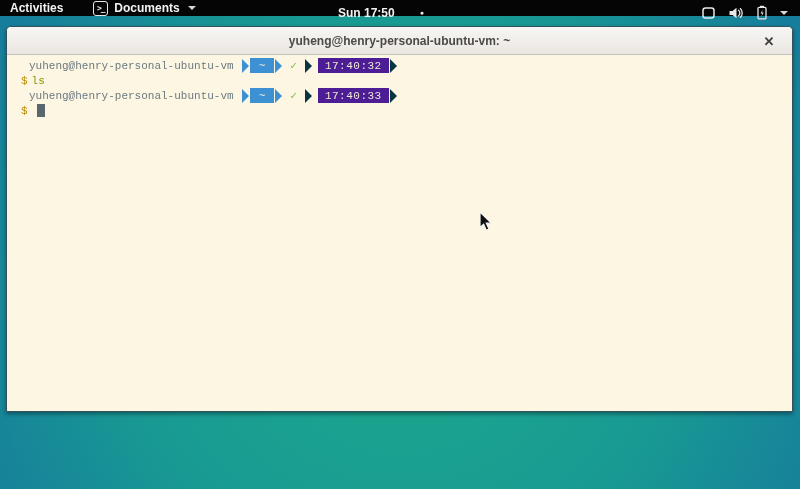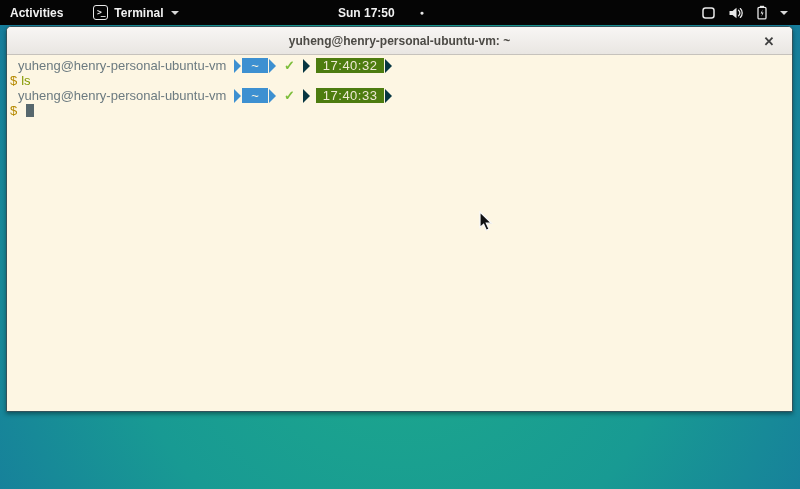--- a/index.html
+++ b/index.html
@@ -5,21 +5,21 @@
   * { margin:0; padding:0; box-sizing:border-box; }
   html,body { width:800px; height:489px; overflow:hidden; }
   body { position:relative; font-family:"Liberation Sans", sans-serif; }
 
   
   .desktop { position:absolute; inset:0;
     background: radial-gradient(circle 620px at 400px 290px, #1daa8b 0%, #189a93 45%, #1568a2 100%);
   }
 
   
-  .top-bar { position:absolute; top:0; left:0; right:0; height:25px; background:#050505;
+  .top-bar { position:absolute; top:0; left:0; right:0; height:16px; background:#050505;
     color:#f2f2f2; font-size:12px; font-weight:bold; display:flex; align-items:center; z-index:5; }
   .activities { padding:0 10px; height:100%; display:flex; align-items:center; cursor:pointer; }
   .app-menu { margin-left:14px; display:flex; align-items:center; gap:6px; height:100%; padding:0 6px; cursor:pointer; }
   .app-icon { width:15px; height:15px; border:1px solid #e8e8e8; border-radius:3px;
     font-family:"DejaVu Sans Mono", monospace; font-size:8px; font-weight:bold; line-height:13px;
     text-align:center; letter-spacing:-1px; }
   .menu-caret { width:0; height:0; border-left:4px solid transparent; border-right:4px solid transparent;
     border-top:4px solid #d8d8d8; margin-left:2px; }
   .clock-area { position:absolute; left:338px; top:0; height:25px; display:flex; align-items:center; gap:25px; cursor:pointer; }
   .notif-dot { font-size:7px; line-height:25px; color:#e8e8e8; }
@@ -33,50 +33,50 @@
     border:1px solid #32535c; border-radius:5px 5px 0 0; display:flex; flex-direction:column;
     box-shadow:0 2px 4px rgba(0,20,25,.45); background:#FDF6E3; }
   .titlebar { height:28px; flex:0 0 28px; background:linear-gradient(#f8f6f4, #e9e6e2);
     border-bottom:1px solid #c6c2bc; border-radius:4px 4px 0 0; position:relative;
     display:flex; align-items:center; justify-content:center;
     font-size:12px; font-weight:bold; color:#4c4a45; }
   .close-btn { position:absolute; right:12px; top:0; height:28px; width:22px; display:flex;
     align-items:center; justify-content:center; color:#3e3e3e; font-size:13px; font-weight:bold; cursor:pointer; }
 
   
-  .term-body { flex:1; background:#FDF6E3; padding:3px 0 0 3px;
-    font-family:Liberation Sans, sans-serif; font-size:13px; color:#657B83; overflow:hidden; }
+  .term-body { flex:1; background:#FDF6E3; padding:3px 0 0 14px;
+    font-family:Liberation Mono, monospace; font-size:11px; color:#657B83; overflow:hidden; }
   .term-line { display:flex; align-items:center; height:15px; white-space:pre; }
   .prompt-user { padding-left:8px; color:#6b7a80; }
   .pl-tri { width:0; height:0; border-top:7px solid transparent; border-bottom:7px solid transparent; }
   .pl-tri.blue { border-left:7px solid #3d90d1; margin-left:6px; }
   .pl-tri.blue.lead { margin-left:8px; }
   .pl-tri.dark { border-left:7px solid #073642; margin-left:2px; }
   .pl-body { height:15px; display:flex; align-items:center; margin-left:1px; }
   .pl-body.blue { background:#3d90d1; color:#fdf6e3; padding:0 9px; }
-  .pl-body.dark { background:#4d7c0f; color:#eee8d5; padding:0 7px; letter-spacing:.5px;margin-left:6px; }
+  .pl-body.dark { background:#4c1d95; color:#eee8d5; padding:0 7px; letter-spacing:.5px;margin-left:6px; }
   .pl-check { color:#7dbe3b; font-weight:bold; margin-left:8px; }
   .prompt-symbol { color:#B58900; }
   .cmd-text { color:#859900; margin-left:4px; }
   .out-line { color:#2AA198; }
   .cursor-block { width:8px; height:13px; background:#57676d; margin-left:9px; }
 
   
   .mouse-cursor { position:absolute; left:479px; top:211px; z-index:9; pointer-events:none; }
 </style>
 </head>
 <body>
 
 <div class="desktop"></div>
 
 <div class="top-bar">
   <div class="activities">Activities</div>
   <div class="app-menu">
     <span class="app-icon">&gt;_</span>
-    <span>Terminal</span>
+    <span>Documents</span>
     <span class="menu-caret"></span>
   </div>
   <div class="clock-area">
     <span>Sun 17:50</span>
     <span class="notif-dot">●</span>
   </div>
   <div class="tray">
     <svg width="15" height="14" viewBox="0 0 15 14">
       <rect x="2" y="2" width="11" height="10" rx="2.5" fill="none" stroke="#e8e8e8" stroke-width="1.5"></rect>
     </svg>

